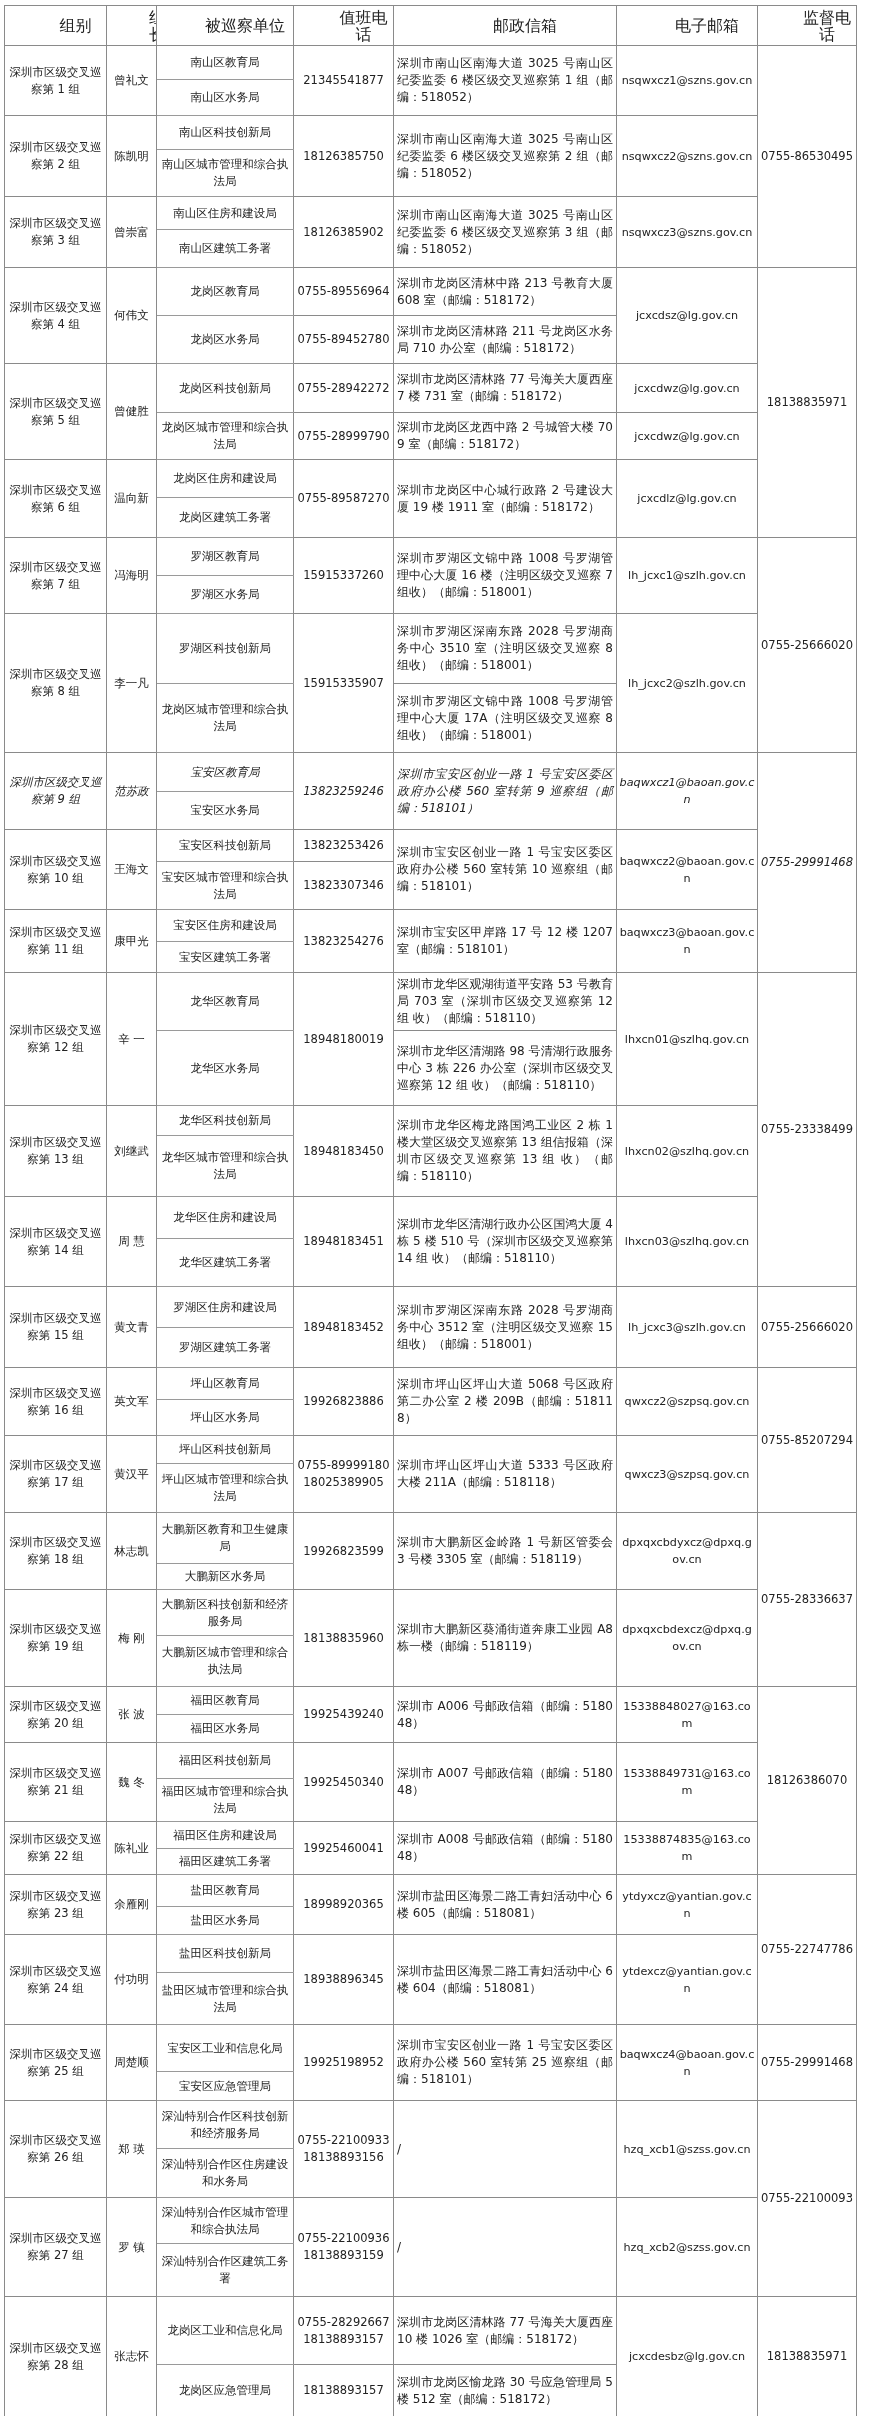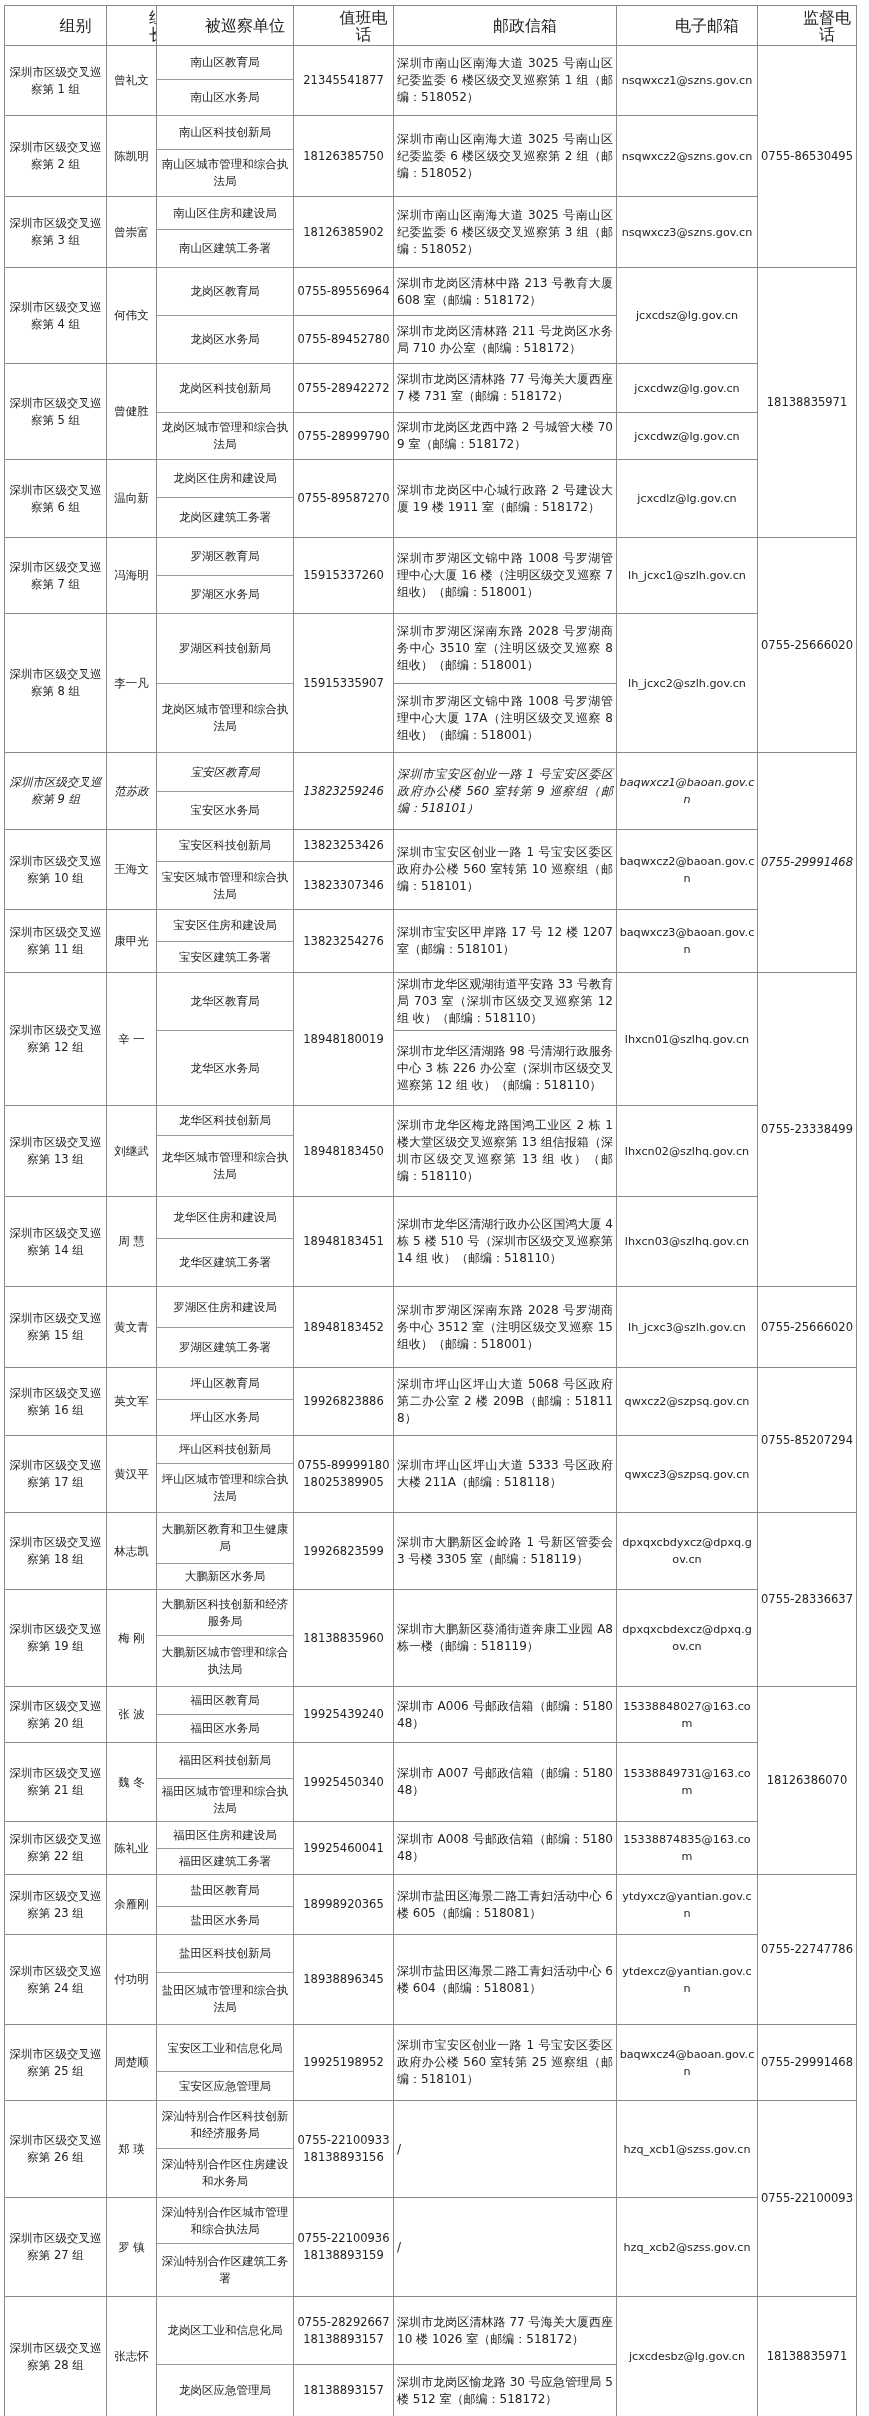--- a/index.html
+++ b/index.html
@@ -172,21 +172,21 @@
         <td rowspan="2" class="mail">baqwxcz3@baoan.gov.cn</td>
       </tr>
       <tr style="height: 31px;">
         <td class="unit">宝安区建筑工务署</td>
       </tr>
       <tr style="height: 58px;">
         <td rowspan="2">深圳市区级交叉巡察第 12 组</td>
         <td rowspan="2">辛 一</td>
         <td class="unit">龙华区教育局</td>
         <td rowspan="2">18948180019</td>
-        <td class="addr">深圳市龙华区观湖街道平安路 33 号教育局 703 室（深圳市区级交叉巡察第 12 组 收）（邮编：518110）</td>
+        <td class="addr">深圳市龙华区观湖街道平安路 53 号教育局 703 室（深圳市区级交叉巡察第 12 组 收）（邮编：518110）</td>
         <td rowspan="2" class="mail">lhxcn01@szlhq.gov.cn</td>
         <td rowspan="6">0755-23338499</td>
       </tr>
       <tr style="height: 75px;">
         <td class="unit">龙华区水务局</td>
         <td class="addr">深圳市龙华区清湖路 98 号清湖行政服务中心 3 栋 226 办公室（深圳市区级交叉巡察第 12 组 收）（邮编：518110）</td>
       </tr>
       <tr style="height: 30px;">
         <td rowspan="2">深圳市区级交叉巡察第 13 组</td>
         <td rowspan="2">刘继武</td>

